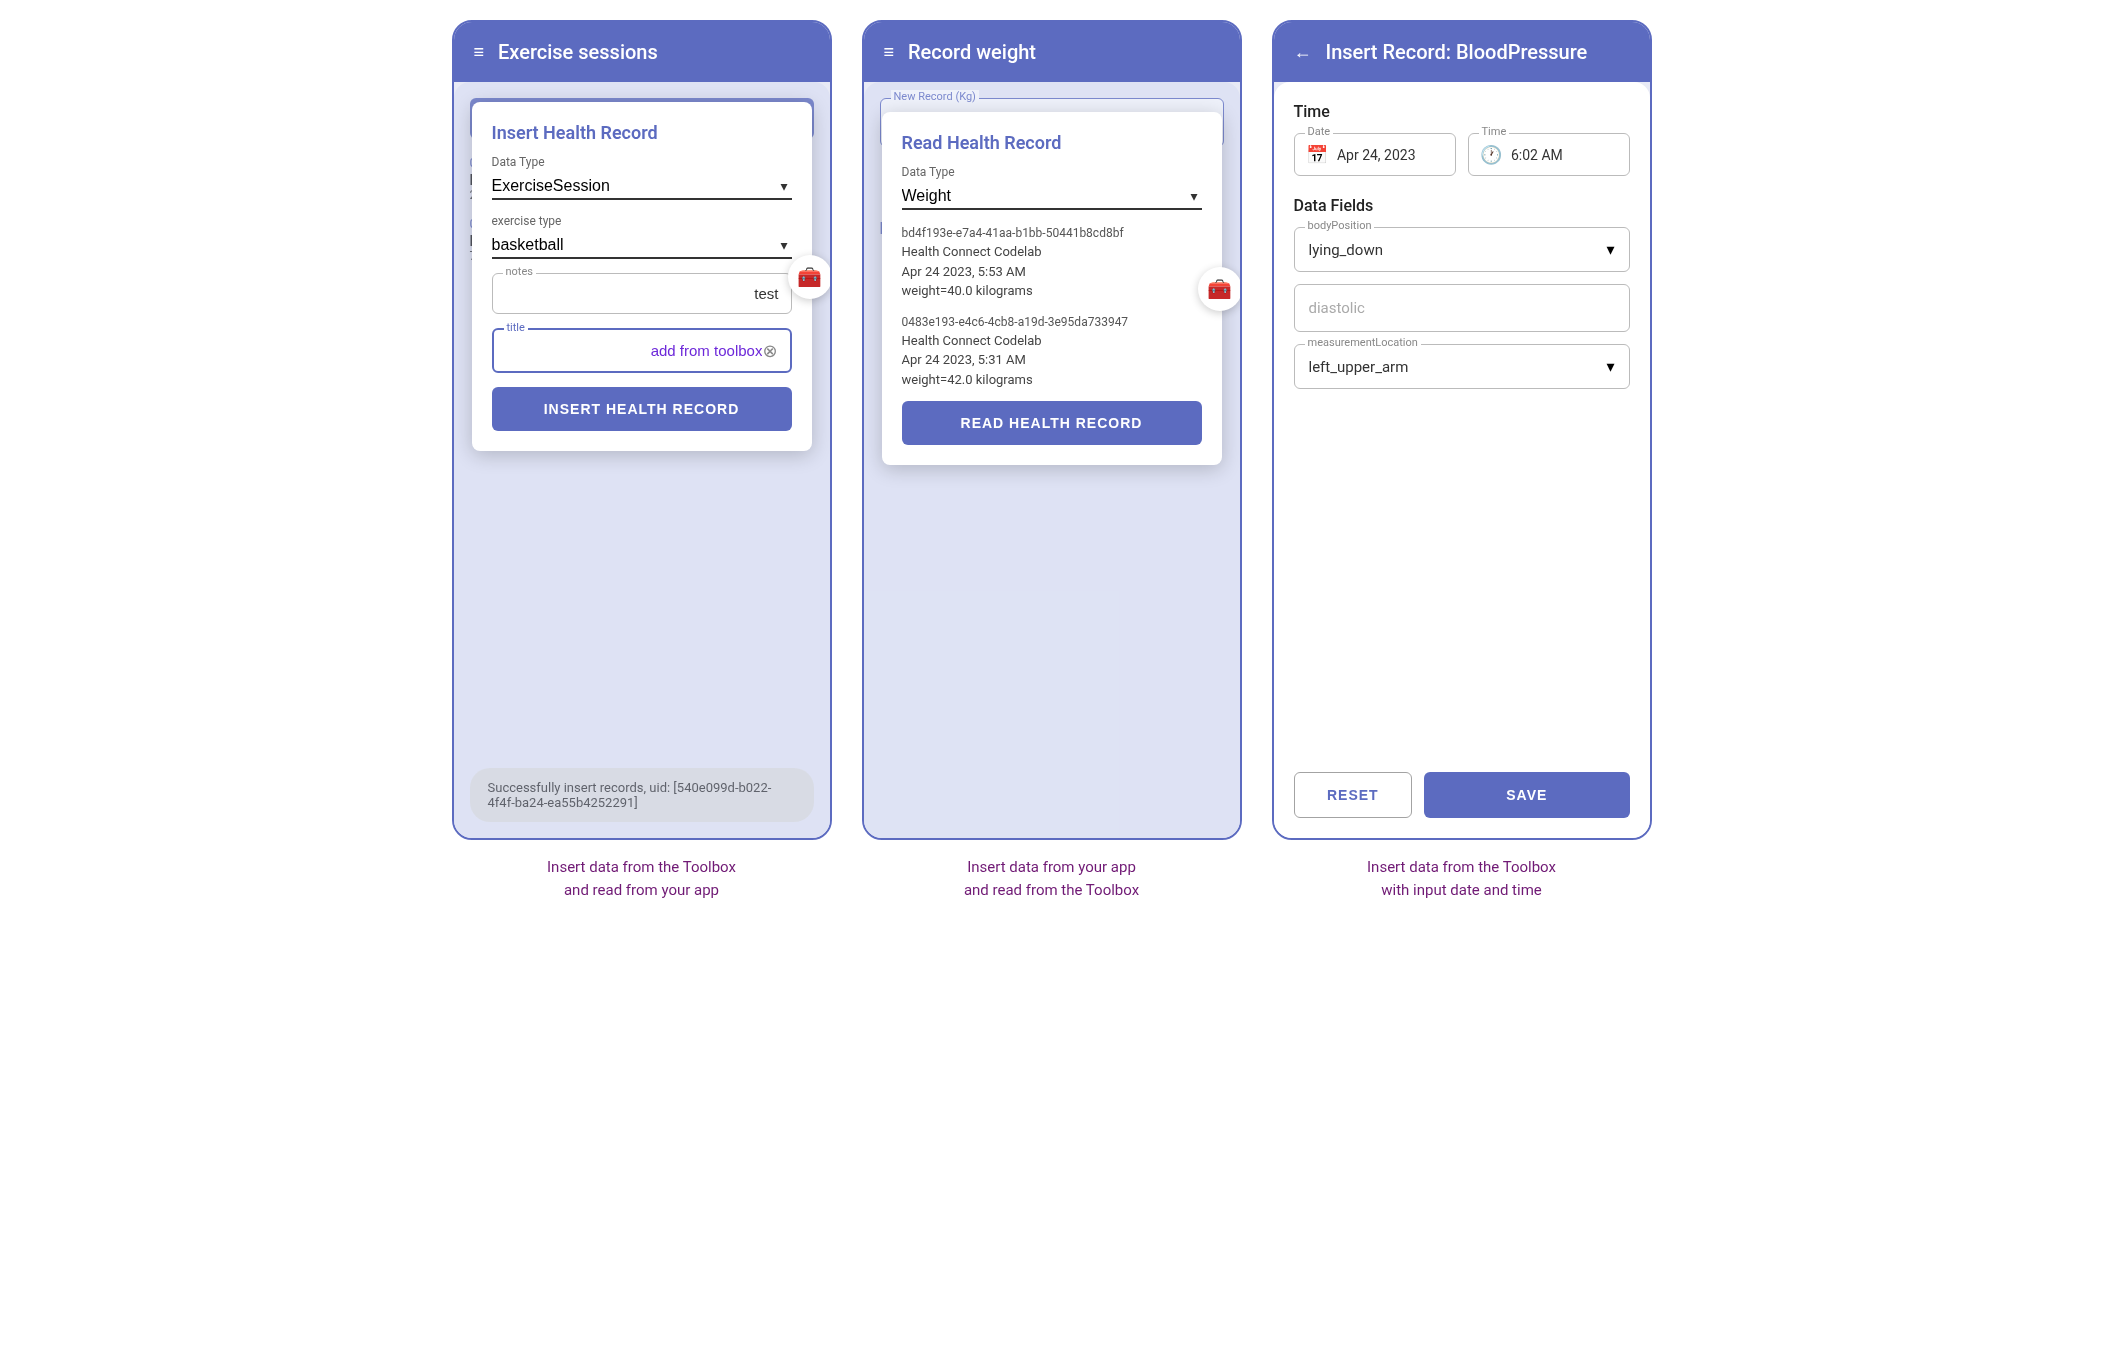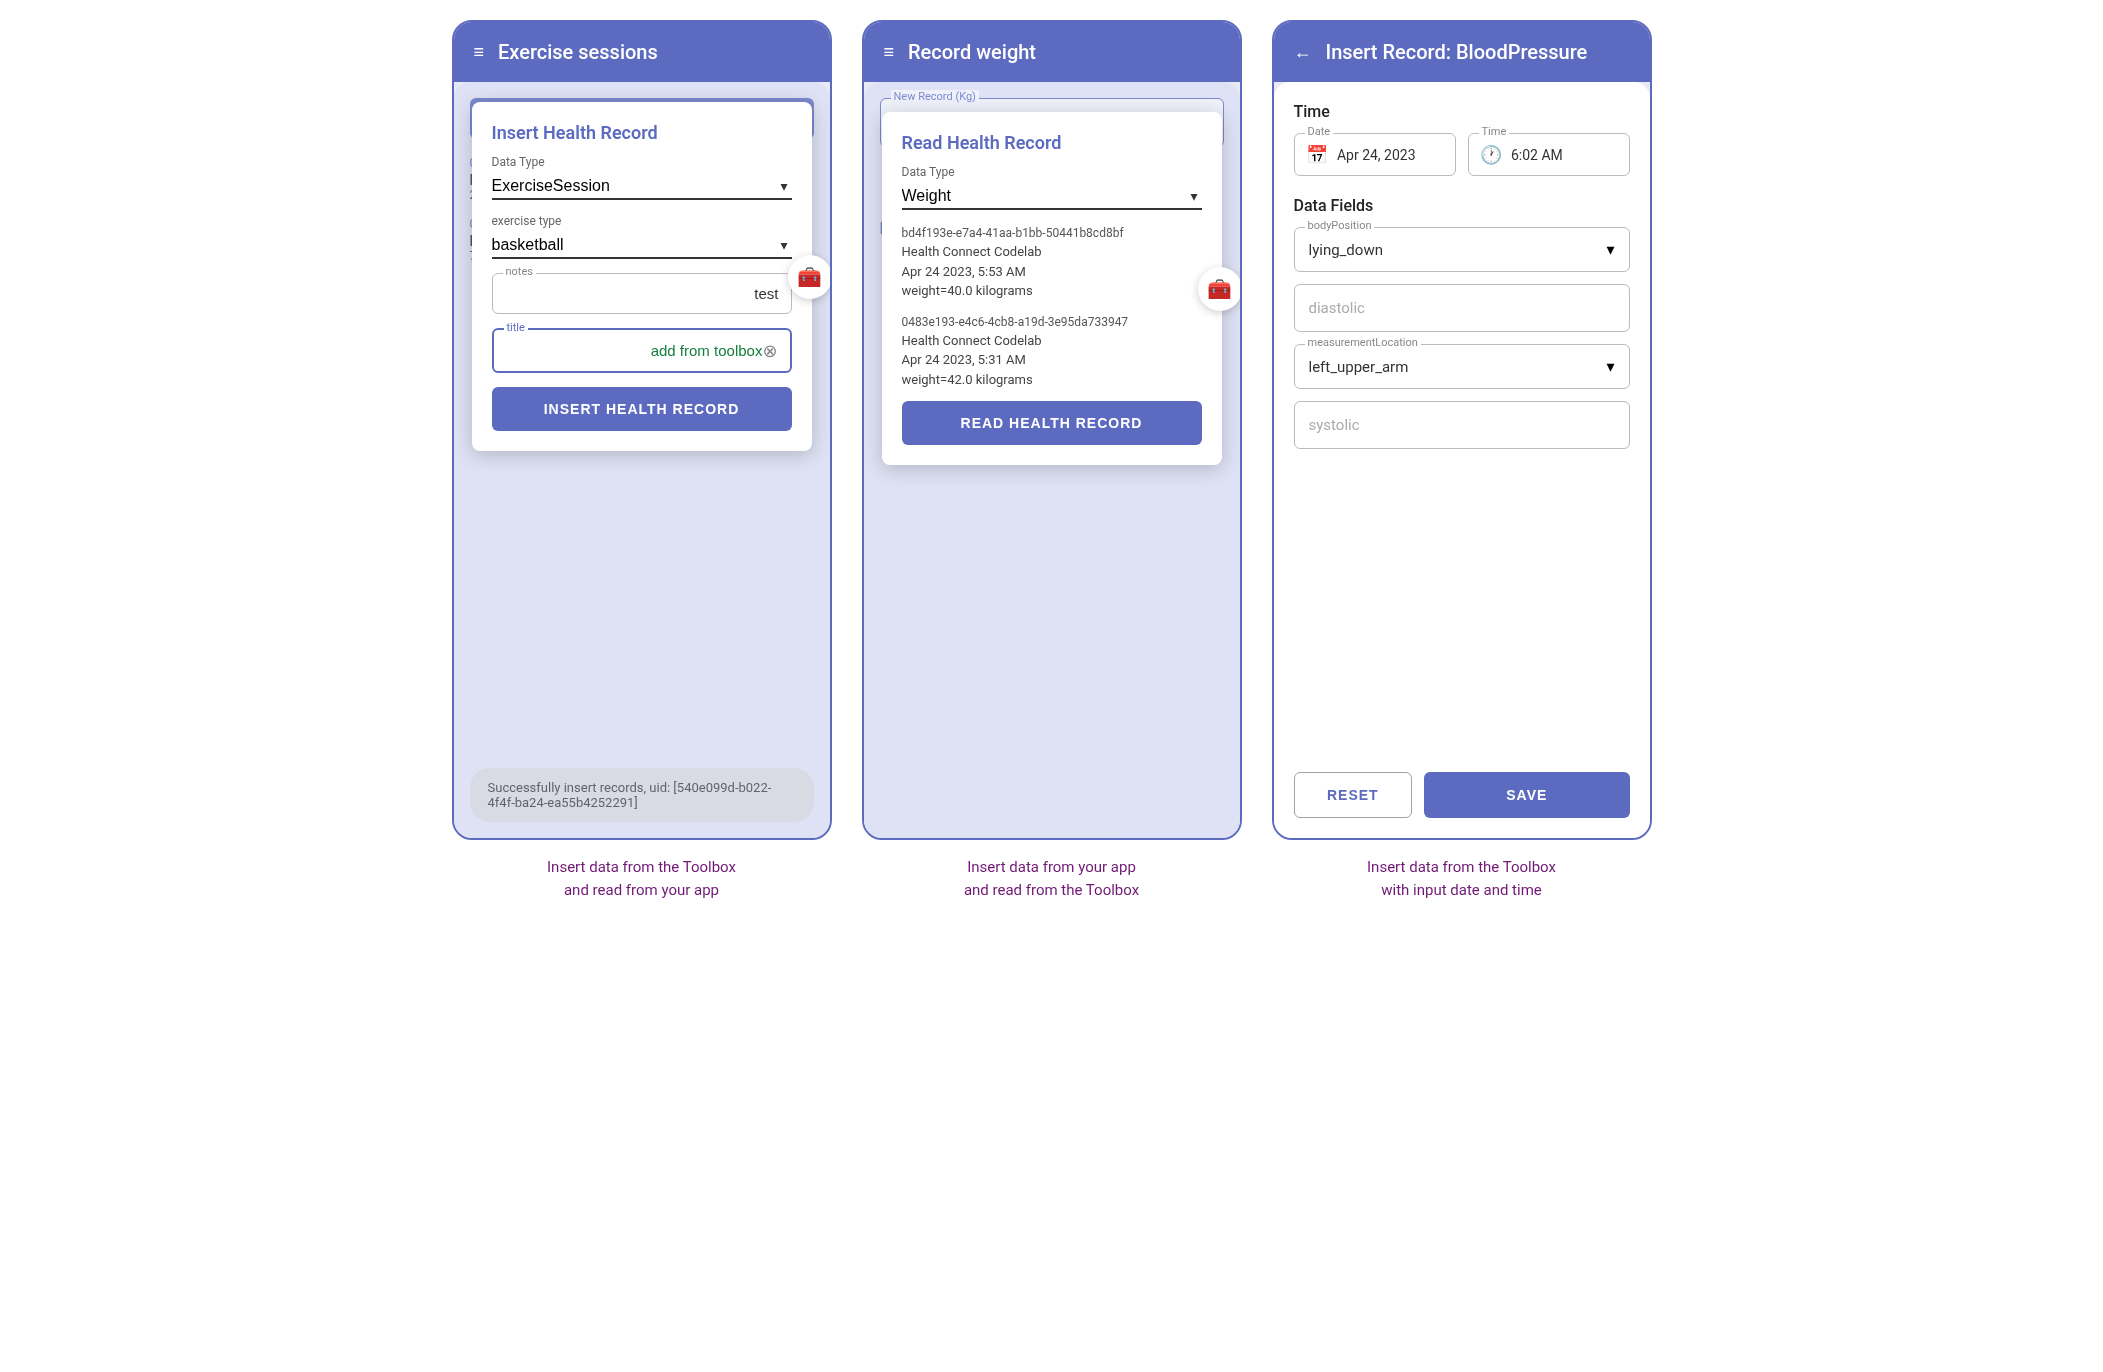--- a/index.html
+++ b/index.html
@@ -190,21 +190,21 @@
       font-size: 11px;
       color: #5c6bc0;
       padding: 0 3px;
     }
     .dialog-input-title input {
       width: 100%;
       border: none;
       outline: none;
       font-size: 15px;
       text-align: right;
-      color: #15803d;
+      color: #6d28d9;
     }
     .clear-icon {
       color: #888;
       cursor: pointer;
       font-size: 18px;
     }
     .dialog-action-btn {
       background: #5c6bc0;
       color: white;
       border: none;
@@ -595,21 +595,20 @@
         </div>
 
         <div class="plain-input-field">diastolic</div>
 
         <div class="dropdown-field">
           <span class="field-label">measurementLocation</span>
           <span class="field-value">left_upper_arm</span>
           <span>▾</span>
         </div>
 
-        <div class="plain-input-field">systolic</div>
 
         <div class="bottom-actions">
           <button class="reset-btn">RESET</button>
           <button class="save-btn">SAVE</button>
         </div>
       </div>
     </div>
     <div class="caption-text">Insert data from the Toolbox<br>with input date and time</div>
   </div>
 

